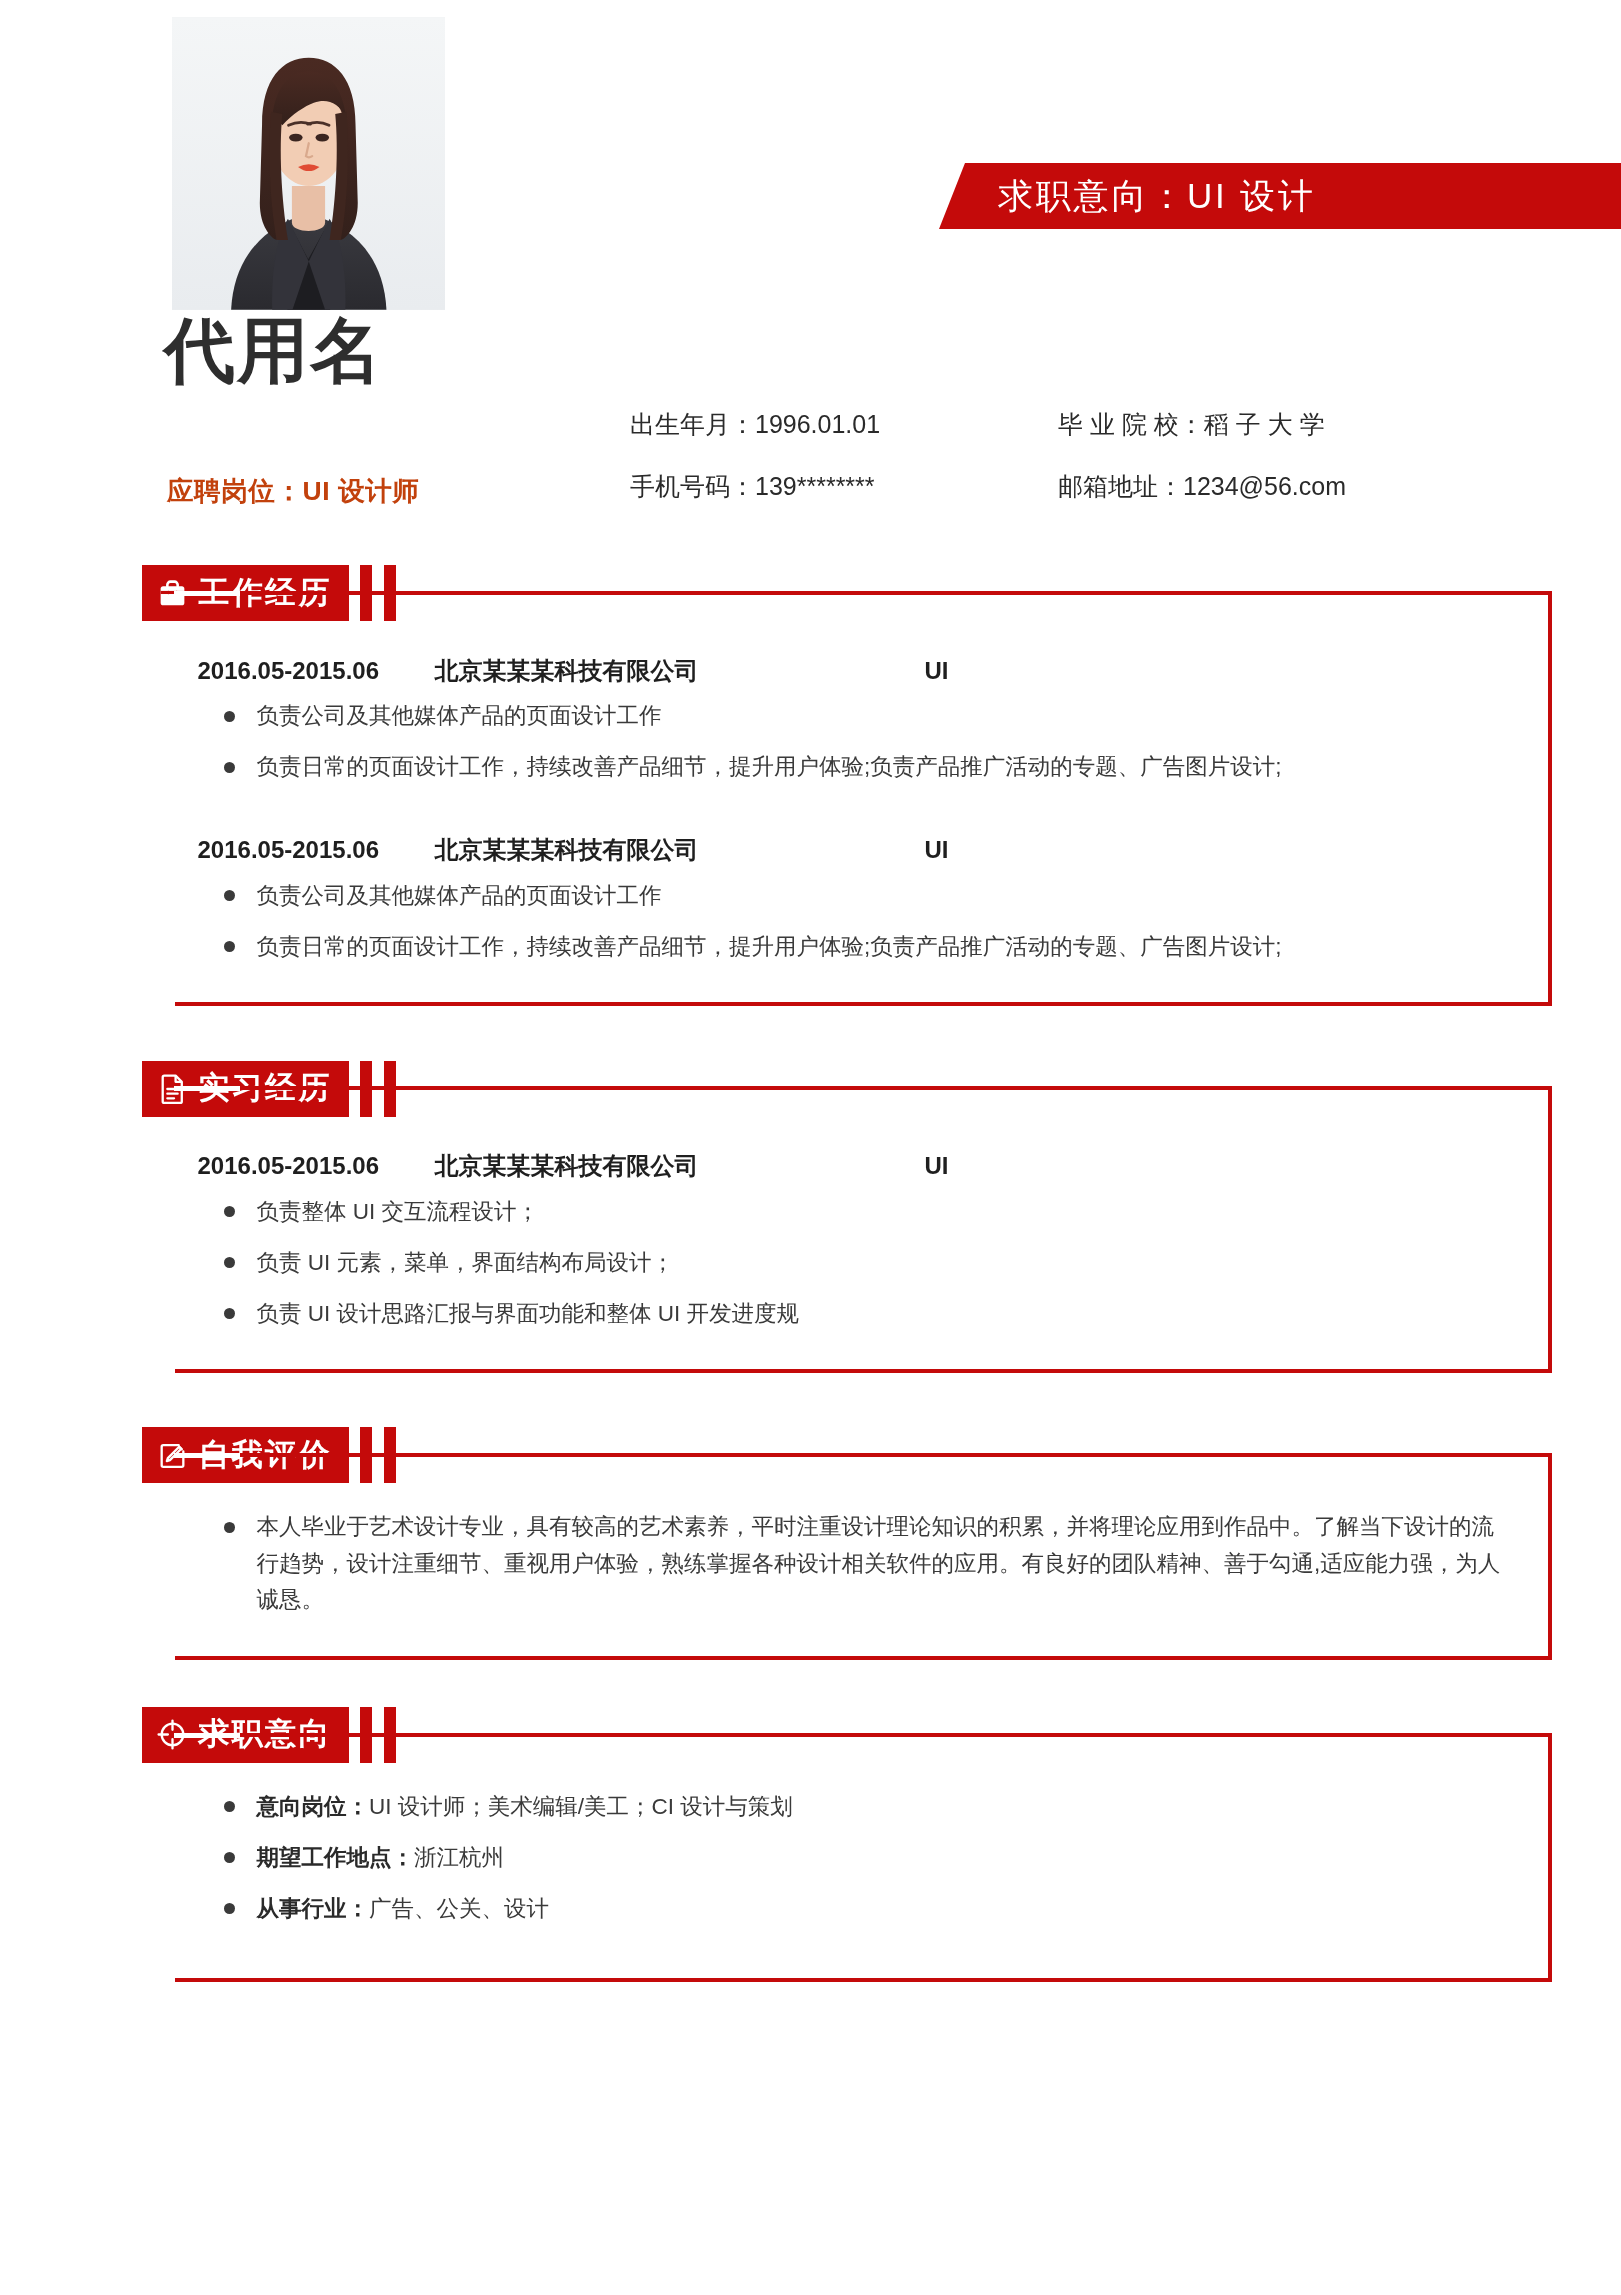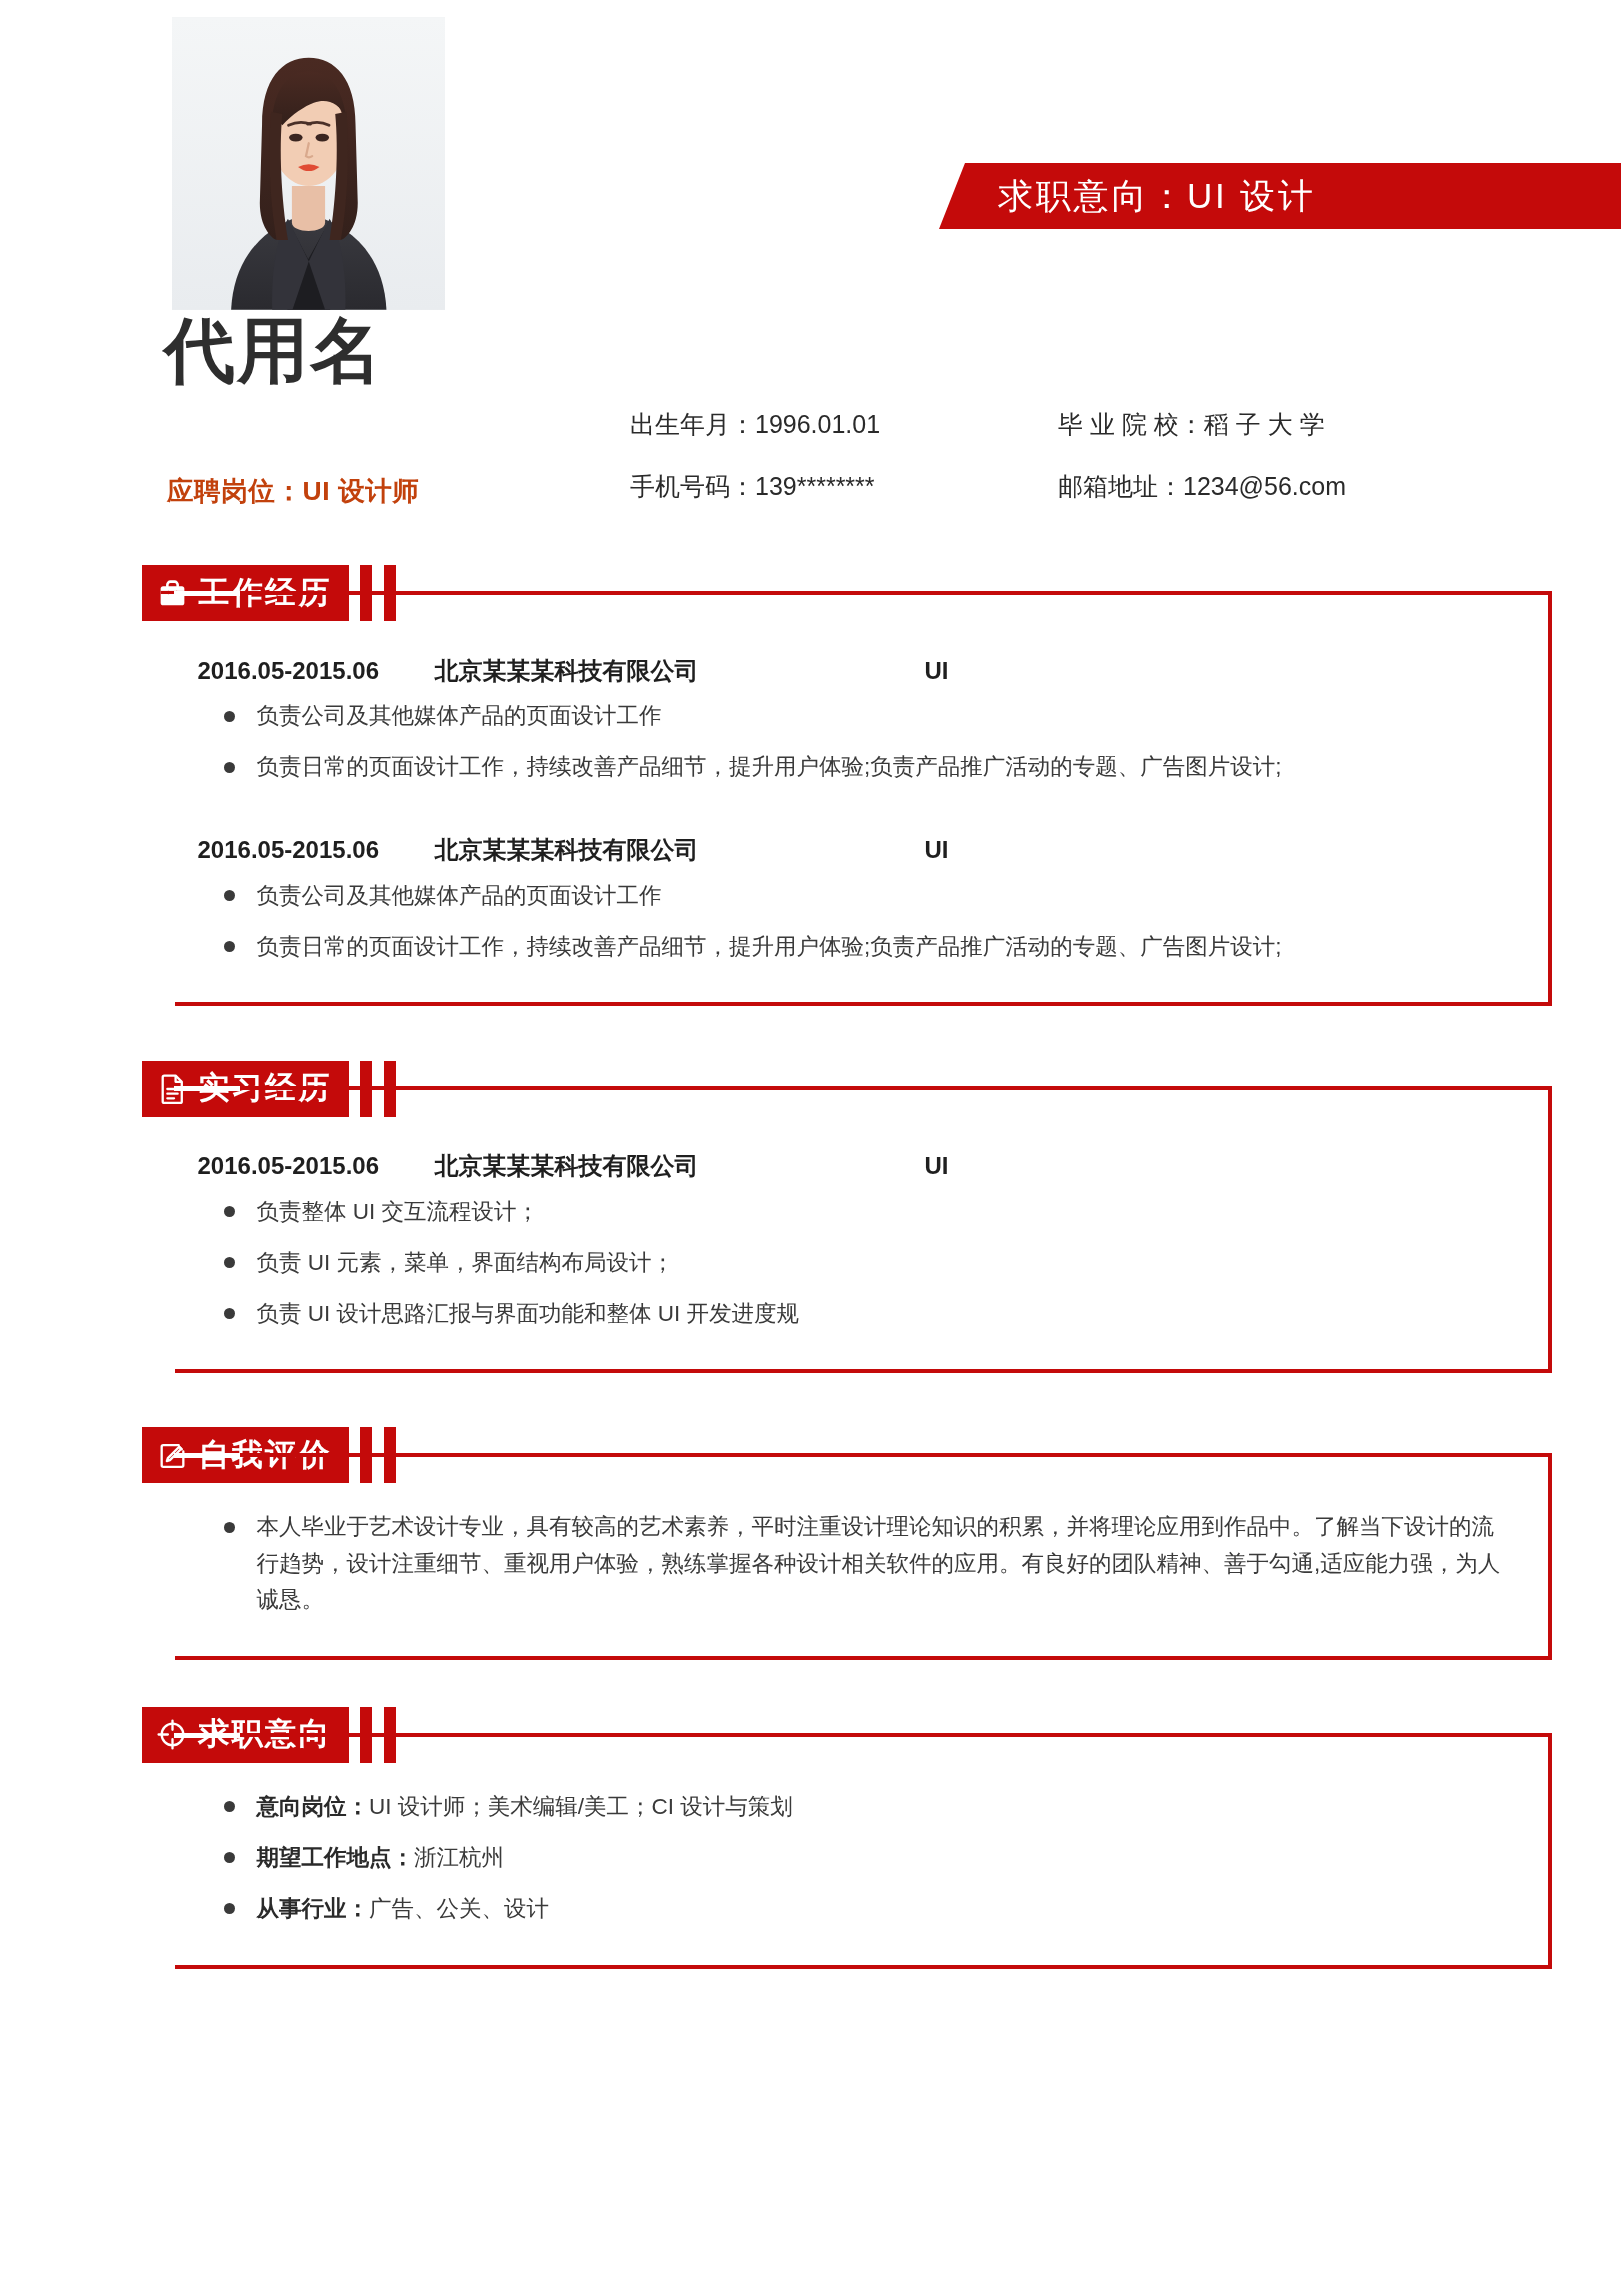--- a/index.html
+++ b/index.html
@@ -414,21 +414,21 @@
         <span class="sec-title">求职意向</span>
       </div>
       <div class="sec-bars">
         <div class="sec-bar"></div>
         <div class="sec-bar"></div>
       </div>
     </div>
 
     <div class="sec-body">
       <div class="topline-mask"></div>
-      <div class="sec-body-inner" style="padding-top:19px;padding-bottom:23px;">
+      <div class="sec-body-inner" style="padding-top:19px;padding-bottom:36px;">
         <ul class="bullets">
           <li>
             <b>意向岗位：</b><span>UI 设计师；美术编辑/美工；CI 设计与策划</span>
           </li>
           <li>
             <b>期望工作地点：</b><span>浙江杭州</span>
           </li>
           <li>
             <b>从事行业：</b><span>广告、公关、设计</span>
           </li>

